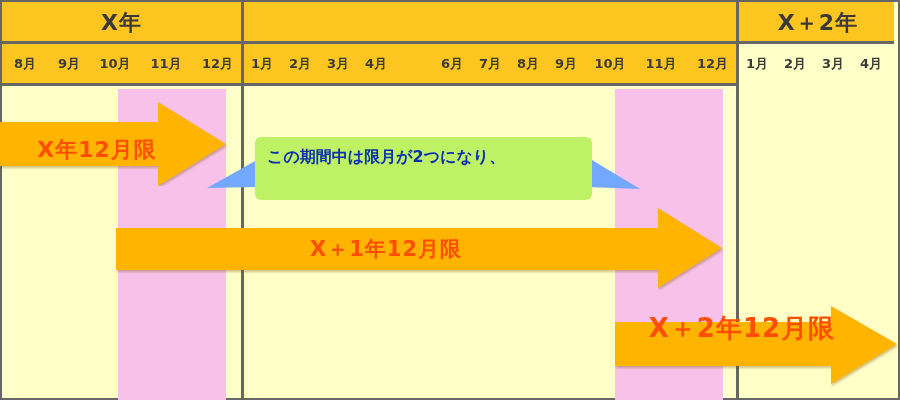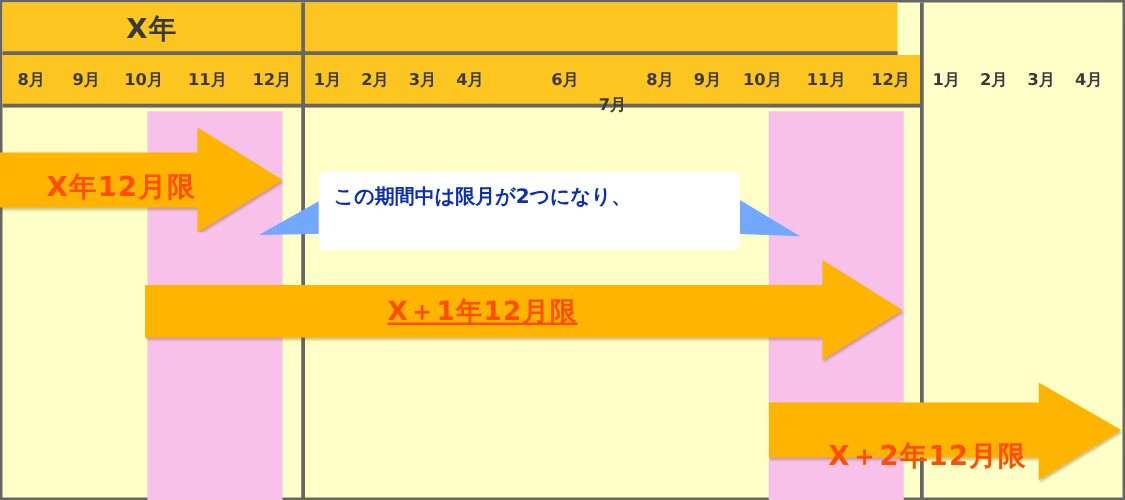--- a/index.html
+++ b/index.html
@@ -1,52 +1,53 @@
 <!DOCTYPE html>
 <html><head>
 <meta charset="utf-8">
 <style>
   * { box-sizing: border-box; margin: 0; padding: 0; }
   body { width: 900px; height: 400px; overflow: hidden; background: #fff; font-family: "DejaVu Sans", "Liberation Sans", sans-serif; }
   #root { position: relative; width: 900px; height: 400px; background: #ffffc8; border: 2px solid #666; }
-  .year-row { position: absolute; left: 0; top: 0; width: 716px; height: 42px; background: #fdc51f; border-bottom: 3px solid #666; }
+  .year-row { position: absolute; left: 0; top: 0; width: 892px; height: 42px; background: #fdc51f; border-bottom: 3px solid #666; }
   .month-row { position: absolute; left: 0; top: 42px; width: 735px; height: 42px; background: #fdc51f; border-bottom: 3px solid #666; }
   .year-cell { position: absolute; top: 0; height: 42px; display: flex; align-items: center; justify-content: center; font-size: 22px; font-weight: bold; color: #3a3a3a; letter-spacing: 1px; }
   .month-cell { position: absolute; top: 0; height: 40px; display: flex; align-items: center; justify-content: center; font-size: 13px; font-weight: bold; color: #3a3a3a; }
   .vline { position: absolute; top: 0; width: 3px; height: 400px; background: #666; }
   .band { position: absolute; top: 87px; height: 311px; background: #f8c1ea; }
   .arrow { position: absolute; }
   .arrow-label { position: absolute; display: flex; align-items: center; justify-content: center; font-weight: bold; color: #ff4e00; letter-spacing: 1px; }
-  .bubble { position: absolute; left: 253px; top: 135px; width: 337px; height: 63px; background: #ffffff; border-radius: 6px; color: #0b2fb0; font-weight: bold; font-size: 16px; line-height: 24px; padding: 8px 12px; }
+  .bubble { position: absolute; left: 253px; top: 135px; width: 337px; height: 63px; background: #bef264; border-radius: 6px; color: #0b2fb0; font-weight: bold; font-size: 16px; line-height: 24px; padding: 8px 12px; }
   .bubble-tail { position: absolute; }
 </style>
 </head>
 <body>
 
 <div id="root">
 
   <div class="band" style="left:116px;width:108px;"></div>
   <div class="band" style="left:613px;width:108px;"></div>
 
   <div class="year-row">
     <div class="year-cell" style="left:0;width:239px;">X年</div>
+    <div class="year-cell" style="left:736px;width:160px;">X＋2年</div>
   </div>
 
   <div class="month-row" id="month-row">
       <div class="month-cell" style="left: 0px; width: 46px;">8月</div>
       <div class="month-cell" style="left: 46px; width: 42px;">9月</div>
       <div class="month-cell" style="left: 88px; width: 50px;">10月</div>
       <div class="month-cell" style="left: 138px; width: 52px;">11月</div>
       <div class="month-cell" style="left: 190px; width: 51px;">12月</div>
       <div class="month-cell" style="left: 241px; width: 38px;">1月</div>
       <div class="month-cell" style="left: 279px; width: 38px;">2月</div>
       <div class="month-cell" style="left: 317px; width: 38px;">3月</div>
       <div class="month-cell" style="left: 355px; width: 38px;">4月</div>
       <div class="month-cell" style="left: 431px; width: 38px;">6月</div>
-      <div class="month-cell" style="left: 469px; width: 38px; margin-top: 20px;">7月</div>
+      <div class="month-cell" style="left: 469px; width: 38px;">7月</div>
       <div class="month-cell" style="left: 507px; width: 38px;">8月</div>
       <div class="month-cell" style="left: 545px; width: 38px;">9月</div>
       <div class="month-cell" style="left: 583px; width: 50px;">10月</div>
       <div class="month-cell" style="left: 633px; width: 52px;">11月</div>
       <div class="month-cell" style="left: 685px; width: 51px;">12月</div>
       <div class="month-cell" style="left: 736px; width: 38px;">1月</div>
       <div class="month-cell" style="left: 774px; width: 38px;">2月</div>
       <div class="month-cell" style="left: 812px; width: 38px;">3月</div>
       <div class="month-cell" style="left: 850px; width: 38px;">4月</div>
     </div>
@@ -63,20 +64,20 @@
     <polygon points="60,0 60,30 5,31" fill="#72a8ff"></polygon>
     <polygon points="385,0 385,30 438,32" fill="#72a8ff"></polygon>
   </svg>
   <div class="bubble">
     <div>この期間中は限月が2つになり、</div>
   </div>
 
   <svg class="arrow" style="left:114px;top:206px;" width="612" height="84">
     <polygon points="0,20 542,20 542,0 606,40 542,80 542,62 0,62" fill="#ffb400" style="filter:drop-shadow(1px 2px 1px rgba(120,80,0,0.35));"></polygon>
   </svg>
-  <div class="arrow-label" style="left:114px;top:226px;width:540px;height:42px;font-size:21px;text-decoration:underline;">X＋1年12月限</div>
+  <div class="arrow-label" style="left:114px;top:226px;width:540px;height:42px;font-size:21px;">X＋1年12月限</div>
 
   <svg class="arrow" style="left:613px;top:304px;" width="290" height="84">
     <polygon points="0,16 216,16 216,0 282,38 216,78 216,60 0,60" fill="#ffb400" style="filter:drop-shadow(1px 2px 1px rgba(120,80,0,0.35));"></polygon>
   </svg>
-  <div class="arrow-label" style="left:620px;top:341px;width:240px;height:44px;font-size:22px;">X＋2年12月限</div>
+  <div class="arrow-label" style="left:620px;top:304px;width:240px;height:44px;font-size:26px;">X＋2年12月限</div>
 
 </div>
 
 </body></html>

